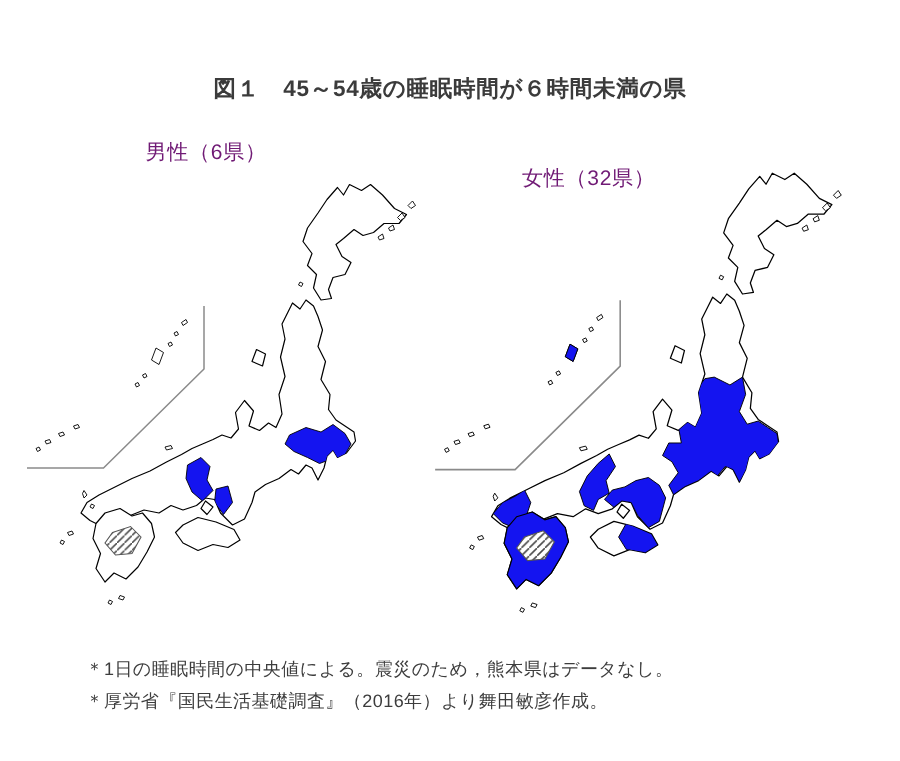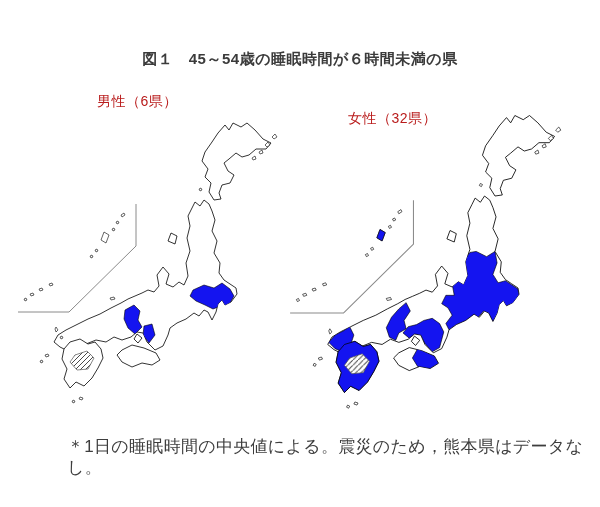--- a/index.html
+++ b/index.html
@@ -9,29 +9,29 @@
   *{margin:0;padding:0;box-sizing:border-box;}
   body{
     width:600px;height:507px;background:#ffffff;position:relative;
     font-family:"Liberation Sans","DejaVu Sans",sans-serif;overflow:hidden;
   }
   .title{
     position:absolute;top:26px;left:0;width:100%;text-align:center;
     font-size:15px;font-weight:bold;color:var(--title-text);letter-spacing:.5px;margin-top:24px;
   }
   .map-label{
-    position:absolute;font-size:14px;color:#b91c1c;letter-spacing:.5px;
+    position:absolute;font-size:14px;color:#701a75;letter-spacing:.5px;
   }
   .map-label.men{left:97px;top:93px;}
   .map-label.women{left:348px;top:110px;}
   .map{position:absolute;}
   .map.men{left:18px;top:112px;width:260px;height:330px;}
   .map.women{left:290px;top:104px;width:272px;height:345px;}
   .notes{
-    position:absolute;left:67px;top:436px;font-size:17px;color:var(--body-text);
+    position:absolute;left:57px;top:436px;font-size:12px;color:var(--body-text);
     line-height:21px;letter-spacing:.3px;
   }
   .hl{fill:var(--hl);}
 </style>
 </head>
 <body>
 
 <svg style="position:absolute;width:0;height:0" aria-hidden="true">
   <defs>
     <path id="p-hokkaido" d="M196,88 L191,80 193,71 187,65 190,57 184,49 187,40 194,30 200,21 207,13 211,18 215,11 223,15 229,11 237,18 245,27 253,31 248,37 238,37 231,43 224,45 218,41 211,47 206,51 210,59 216,63 212,71 204,73 201,81 203,87 Z"></path>
@@ -100,13 +100,14 @@
   <g clip-path="url(#clip-shikoku)" stroke="#000000" stroke-width="0.6">
     <path class="hl" d="M122,234 L138,241 142,248 134,253 122,251 117,243 Z"></path>
   </g>
   <use href="#p-kyushu" class="hl" stroke="#000000" stroke-width="0.7"></use>
   <use href="#p-okinawa" class="hl" stroke="#000000" stroke-width="0.6"></use>
   <use href="#p-kumamoto" fill="url(#hatch)" stroke="#555555" stroke-width="0.7"></use>
 </svg>
 
 <div class="notes">
   <div>＊1日の睡眠時間の中央値による。震災のため，熊本県はデータなし。</div>
+  <div>＊厚労省『国民生活基礎調査』（2016年）より舞田敏彦作成。</div>
 </div>
 
 </body></html>

